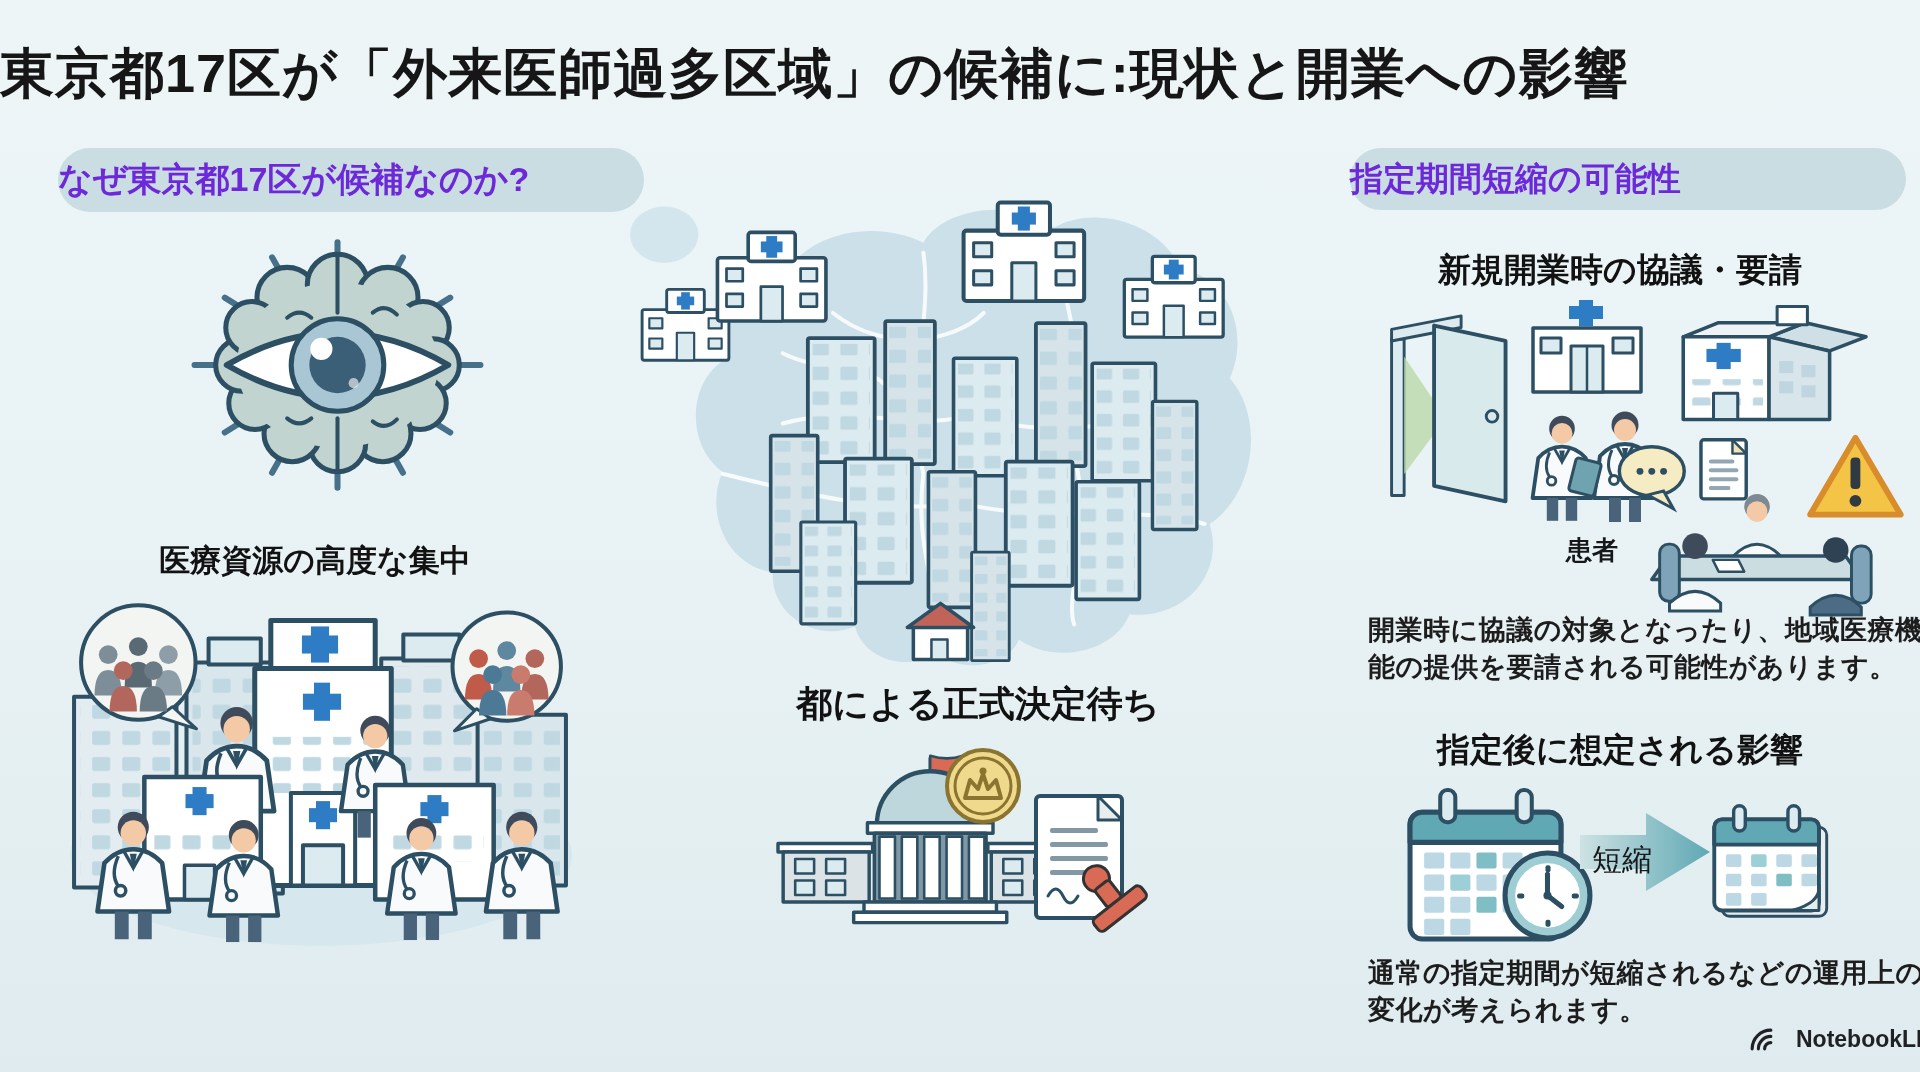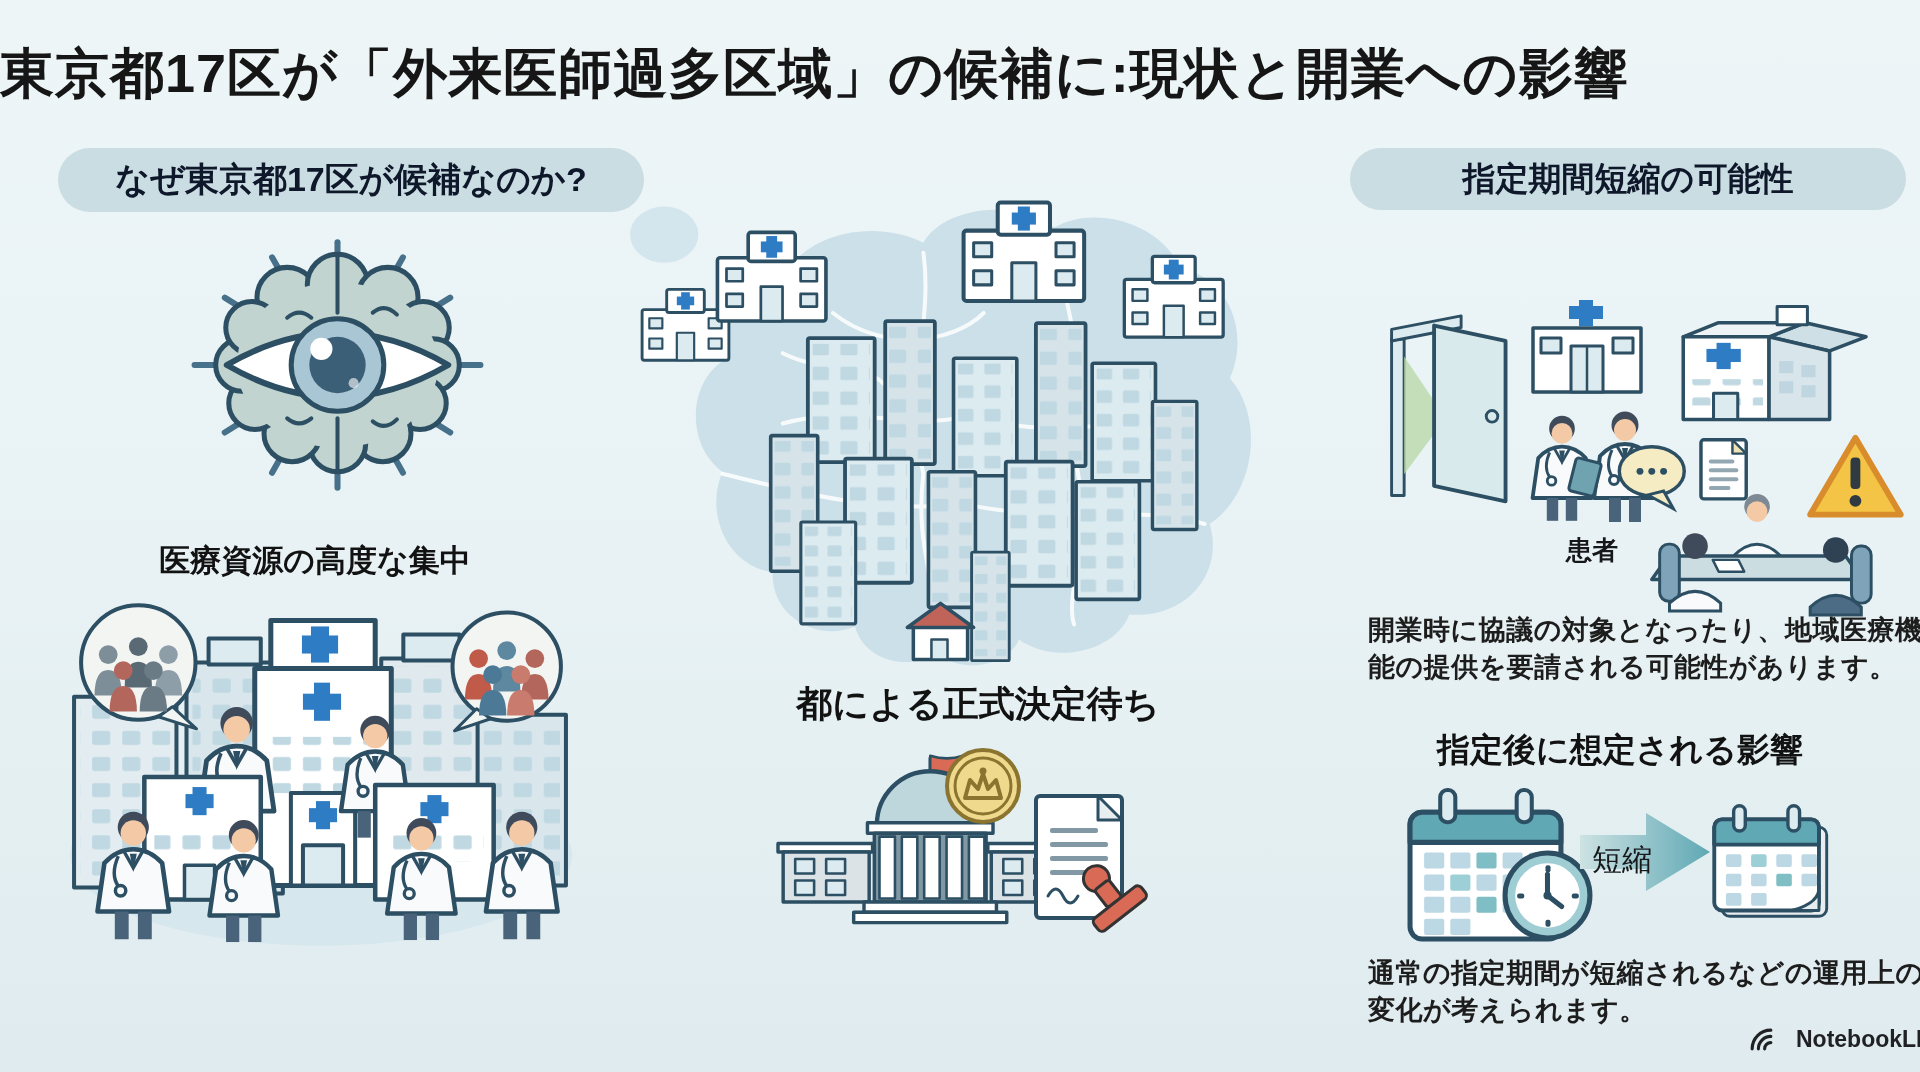--- a/index.html
+++ b/index.html
@@ -8,22 +8,22 @@
   --teal:#5fa8b4; --teal_light:#bcd8e4; --map:#cbe0e9; --fill_light:#dcebf0;
   --warn:#f3c445; --warn_edge:#d98c2b; --red:#d96a55; --gold:#eed98c; --gold_edge:#8a7430;
   --skin:#f3c9a6; --hair:#3f4a5a; --coat:#f8fafb; --green:#b9d8a9; --brand:#202124;
 }
 *{margin:0;padding:0;box-sizing:border-box}
 body{font-family:"Liberation Sans","DejaVu Sans",sans-serif;background:#dfe9ed}
 .canvas{position:relative;width:1920px;height:1072px;overflow:hidden;
   background:linear-gradient(180deg,var(--bg_top) 0%,var(--bg_mid) 55%,var(--bg_bottom) 100%);color:var(--ink)}
 .abs{position:absolute}
 .title{top:38px;left:0;width:1920px;font-size:54px;font-weight:900;letter-spacing:1px;color:#161616}
-.pill{height:64px;background:var(--pill);border-radius:34px;display:flex;align-items:center;justify-content:center;
-  font-size:34px;font-weight:800;color:#0f172a}
+.pill{height:64px;background:var(--pill);border-radius:34px;display:flex;align-items:center;
+  font-size:34px;font-weight:800;color:#6d28d9}
 .subhead{font-weight:800;color:#121212;text-align:center}
 .body-text{font-size:27px;font-weight:700;line-height:1.38;color:#1d1d1d;letter-spacing:.5px}
 .small-label{font-weight:800;color:#16181a;text-align:center;line-height:1.15}
 .arrow-label{font-size:30px;font-weight:400;color:#16181a}
 .brand{display:flex;align-items:center;gap:21px;font-size:23px;font-weight:700;color:var(--brand)}
 svg{display:block;overflow:visible}
 .oln{stroke:var(--navy);stroke-linejoin:round;stroke-linecap:round}
 .f-w{fill:#fff}.f-lb{fill:var(--fill_light)}.f-blue{fill:var(--blue)}.nf{fill:none}
 </style>
 </head>
@@ -323,20 +323,21 @@
       <rect x="-30" y="8" width="60" height="16" rx="5" fill="var(--red)" stroke="#333" stroke-width="3"></rect>
     </g>
   </g>
 </svg>
 
 
 <div class="abs pill" style="left:1350px;top:148px;width:556px;height:62px;font-size:33px">
   <span>指定期間短縮の可能性</span>
 </div>
 
+<div class="abs subhead" style="left:1390px;top:248px;width:460px;font-size:33px">新規開業時の協議・要請</div>
 
 <svg class="abs" style="left:1378px;top:312px" width="145" height="198" viewBox="0 0 150 205">
   <rect x="14" y="28" width="13" height="162" class="f-lb oln" stroke-width="3"></rect>
   <polygon points="14,30 14,18 86,4 86,16" class="f-lb oln" stroke-width="3"></polygon>
   <polygon points="27,46 70,110 27,168" fill="var(--green)" opacity=".8"></polygon>
   <polygon points="58,14 132,30 132,196 58,180" fill="#d9eaed" class="oln" stroke-width="4"></polygon>
   <circle cx="118" cy="108" r="6" class="nf oln" stroke-width="3"></circle>
 </svg>
 
 <svg class="abs" style="left:1525px;top:298px" width="125" height="100" viewBox="0 0 125 100">

